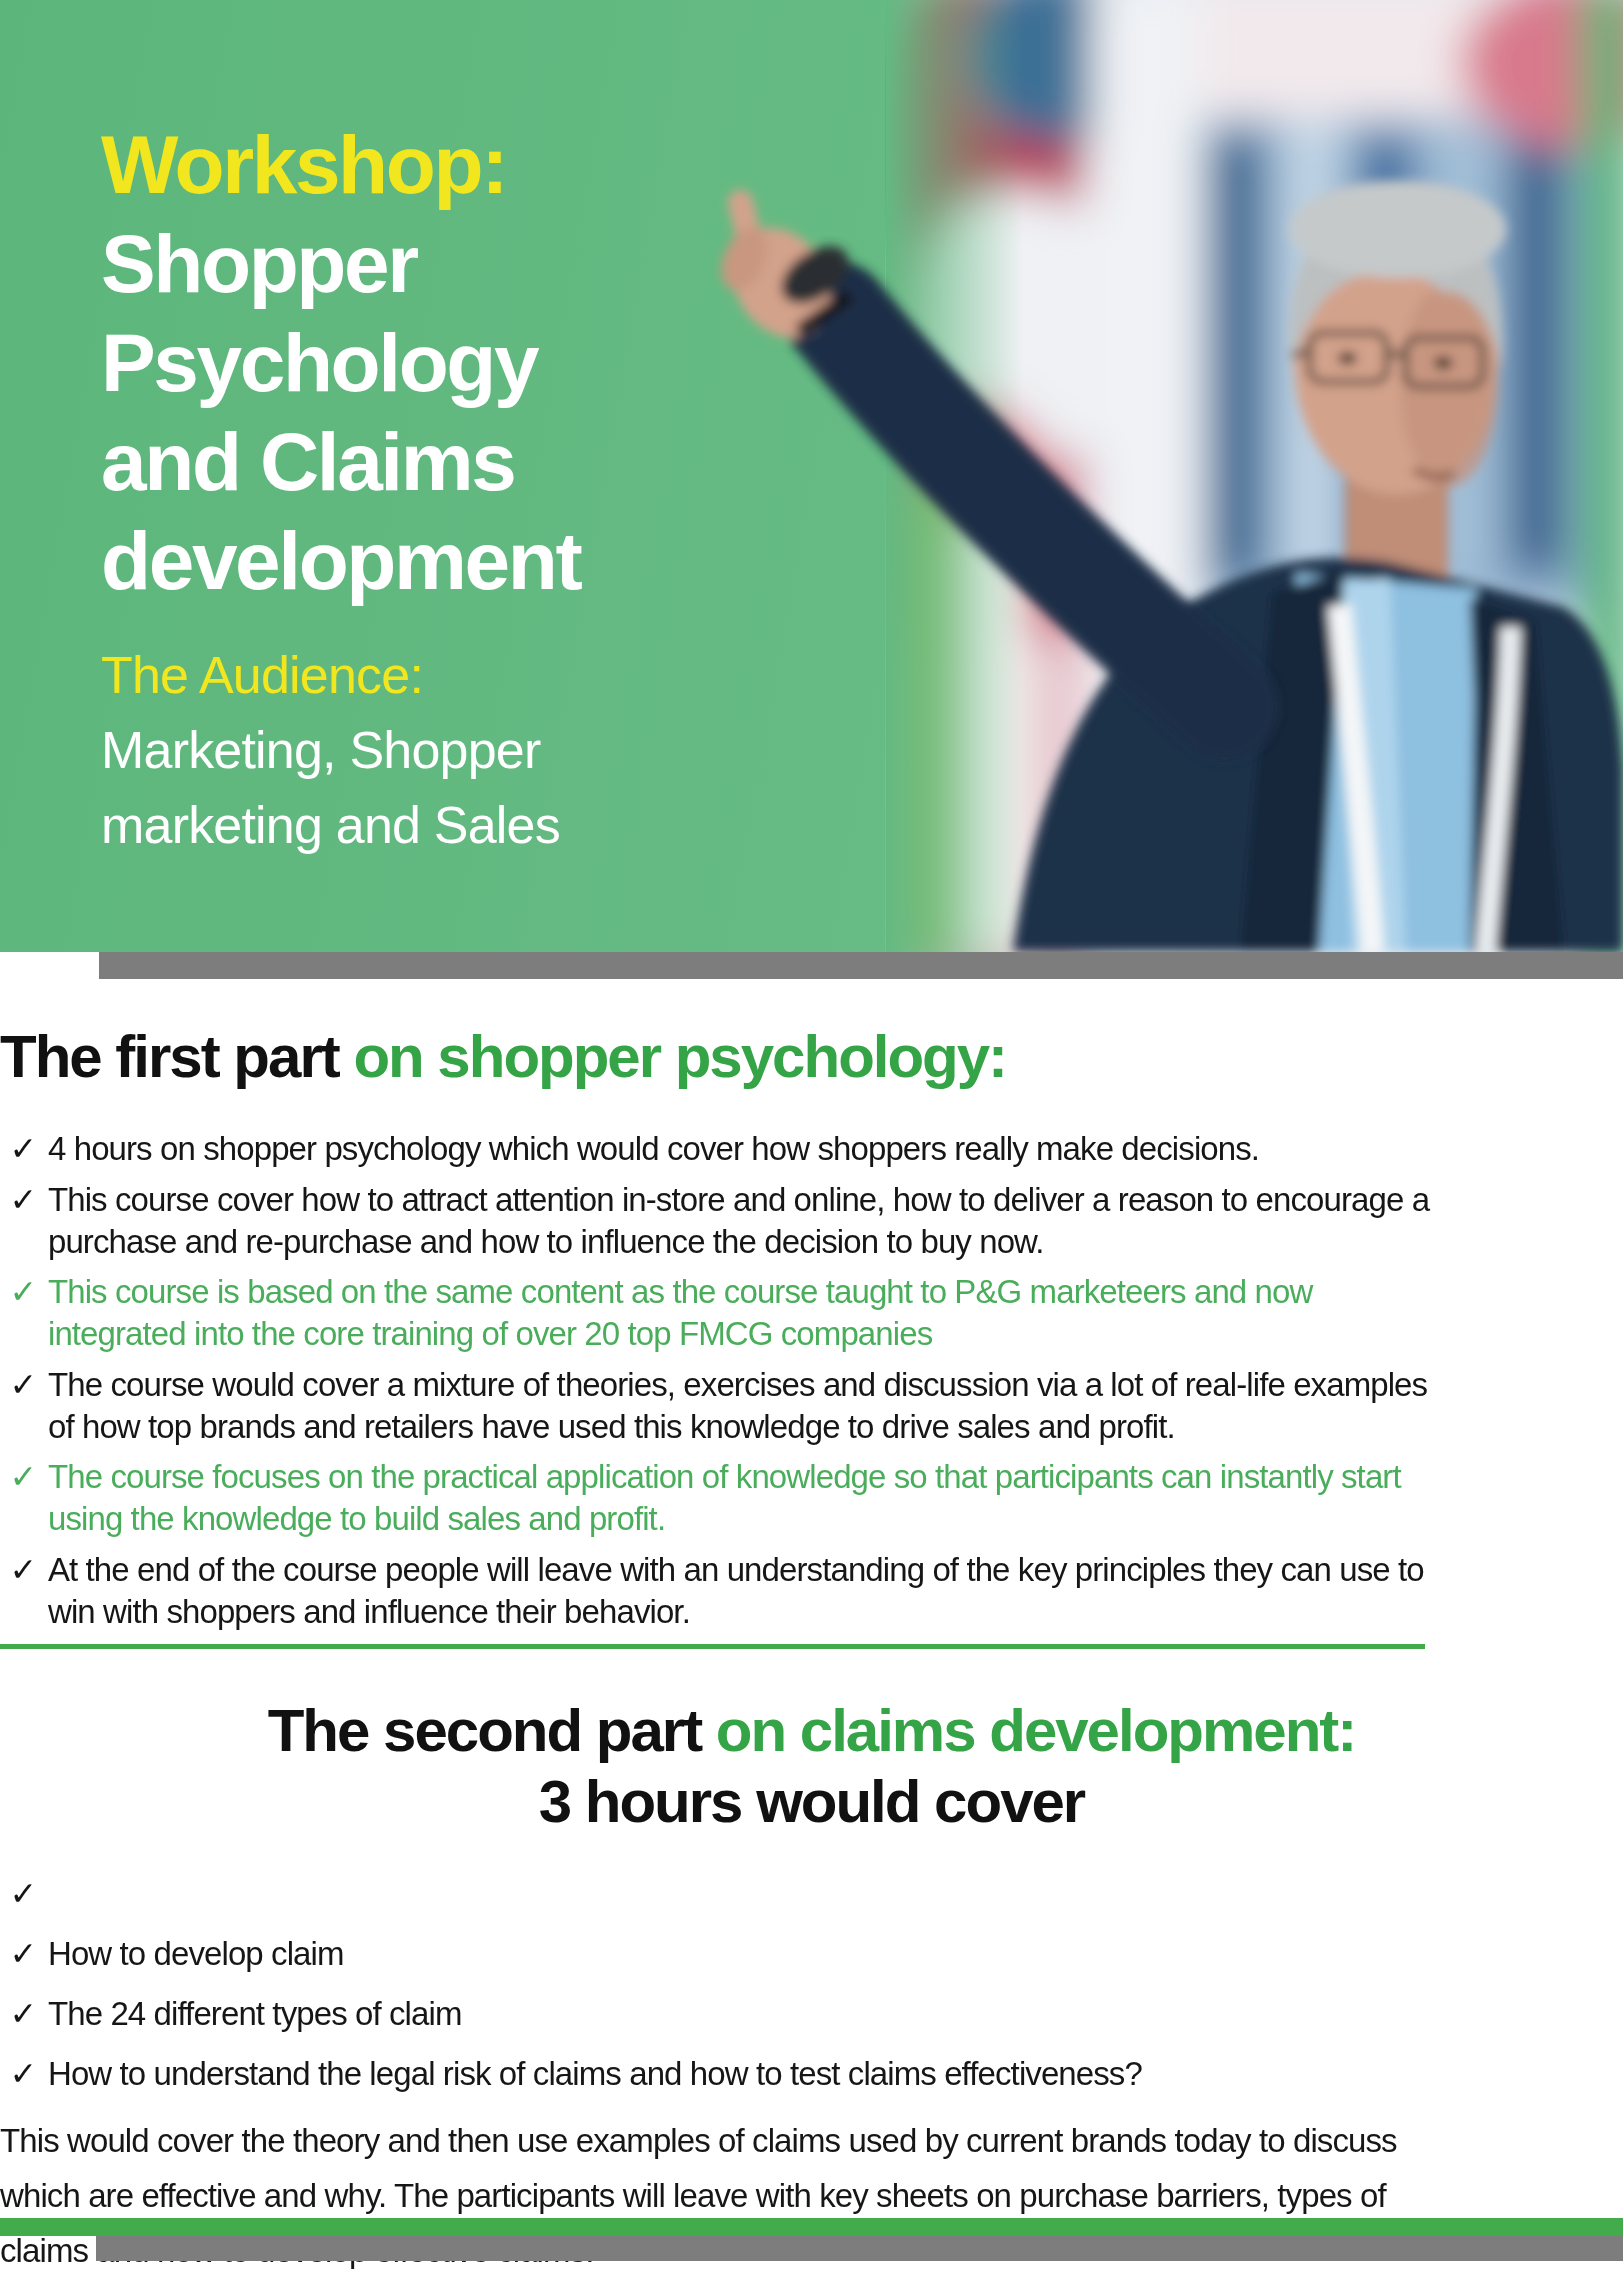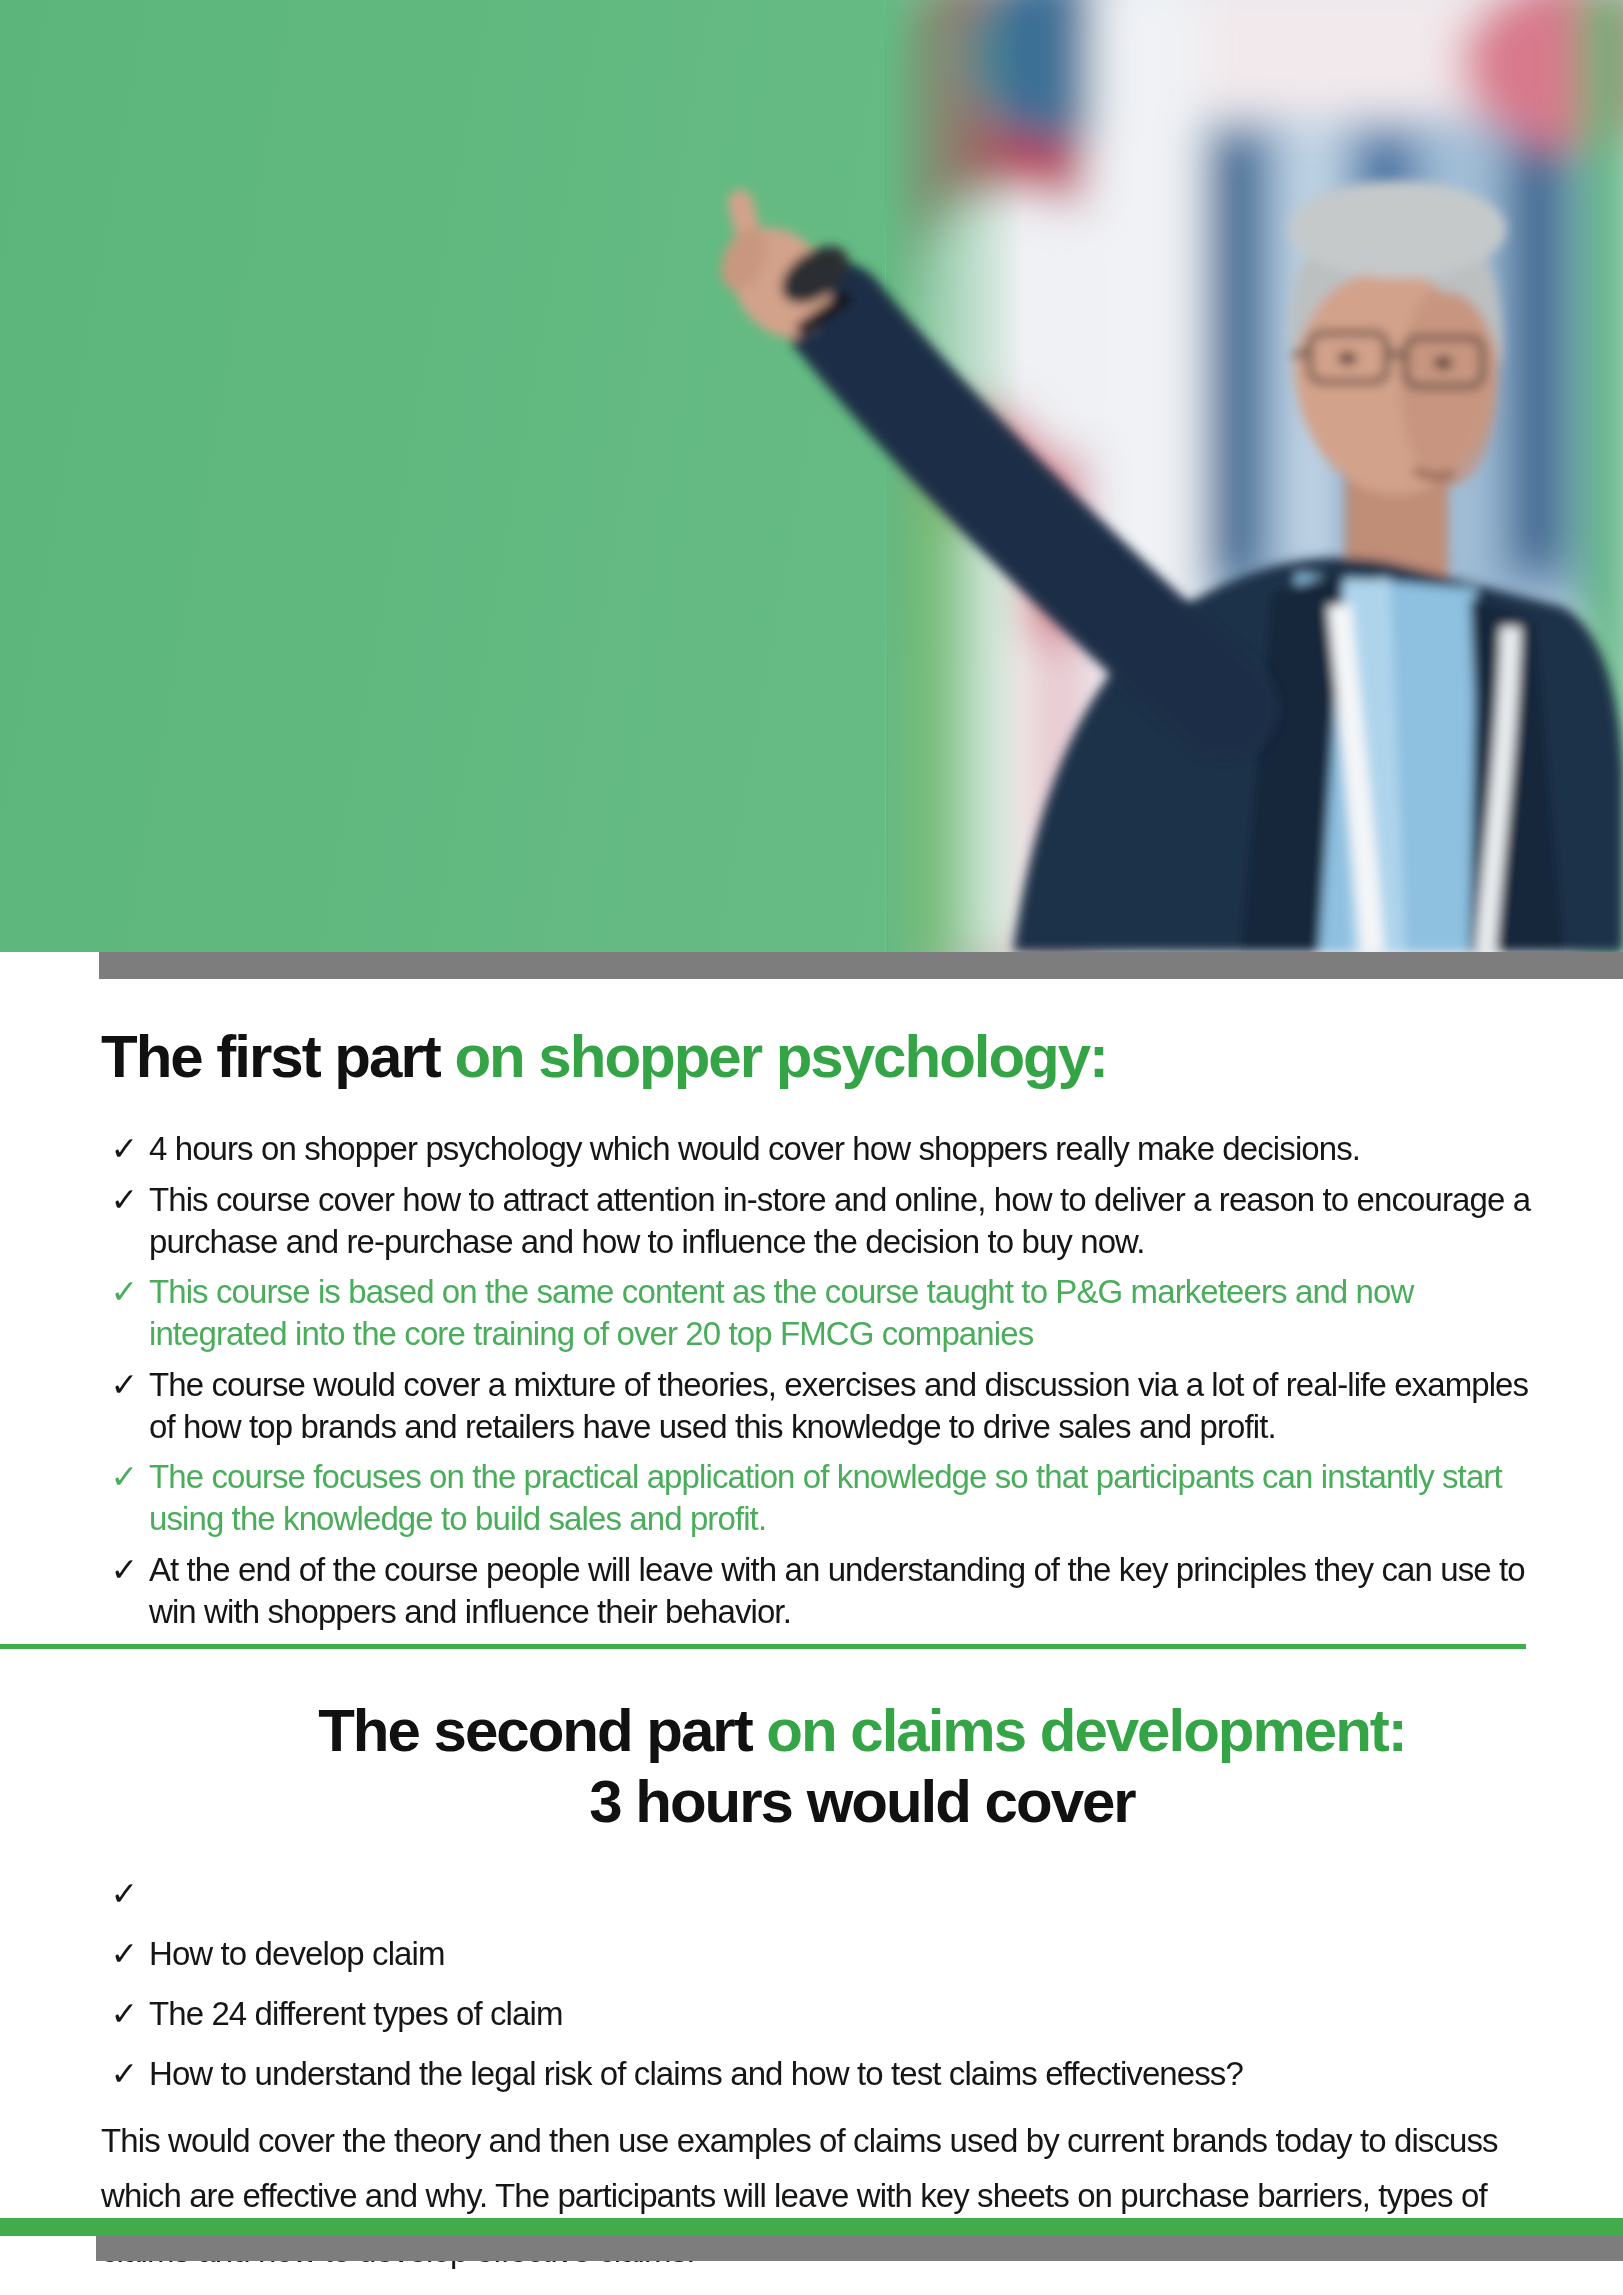--- a/index.html
+++ b/index.html
@@ -23,21 +23,21 @@
   .t-white  { color:#ffffff; }
   .pre { white-space:pre-line; }
   .audience { margin-top:28px; font-size:52px; line-height:75px; letter-spacing:-0.8px; font-weight:400; }
 
   
   .bar-top { height:27px; margin-left:99px; background:#7d7d7d; }
   .bar-green { position:absolute; left:0; top:2218px; width:100%; height:18px; background:#42ab4c; }
   .bar-gray  { position:absolute; left:96px; top:2236px; right:0; height:25px; background:#7d7d7d; }
 
   
-  main { padding-left:101px; }
+  main { }
   .section-heading { font-size:60px; font-weight:bold; letter-spacing:-2px; line-height:71px; }
   .h-black { color:#111111; }
   .h-green { color:#35a447; }
   .heading-1 { margin-top:42px; }
   .heading-2 { margin-top:46px;text-align:center; }
 
   ul.bullets { list-style:none; margin-top:36px; }
   .bullet {
     display:flex; align-items:flex-start; gap:11.8px;
     margin-left:9.4px; margin-bottom:8.6px;
@@ -137,20 +137,34 @@
       <g filter="url(#figBlur)">
         <path d="M1560,900 C1370,730 1190,555 1065,400" stroke="#1c2e47" stroke-width="135" fill="none" stroke-linecap="round"></path>
         <ellipse cx="995" cy="360" rx="58" ry="74" fill="#d3a28b" transform="rotate(-32 995 360)"></ellipse>
         <rect x="940" y="240" width="32" height="140" rx="16" fill="#d3a28b" transform="rotate(-14 956 310)"></rect>
         <ellipse cx="948" cy="330" rx="26" ry="42" fill="#c9977f" transform="rotate(24 948 330)"></ellipse>
         <ellipse cx="1038" cy="350" rx="48" ry="29" fill="#2b2f33" transform="rotate(-35 1038 350)"></ellipse>
         <rect x="1010" y="390" width="80" height="18" fill="#16191c" transform="rotate(-35 1050 399)"></rect>
       </g>
     </svg>
 
+    <div class="hero-text">
+      <h1 class="title">
+        <span class="t-yellow" style="display:block">Workshop:</span>
+        <span class="t-white pre" style="display:block">Shopper
+Psychology
+and Claims
+development</span>
+      </h1>
+      <div class="audience">
+        <div class="t-yellow">The Audience:</div>
+        <div class="t-white pre">Marketing, Shopper
+marketing and Sales</div>
+      </div>
+    </div>
   </header>
 
   <div class="bar-top"></div>
 
   <main>
 
     <h2 class="section-heading heading-1"><span class="h-black">The first part </span><span class="h-green">on shopper psychology:</span></h2>
 
     <ul class="bullets">
       <li class="bullet black">

